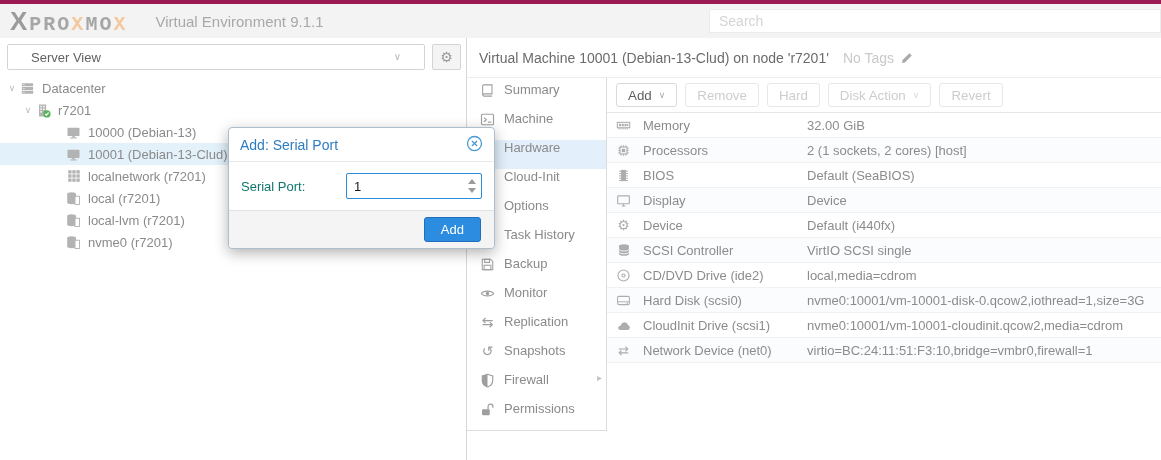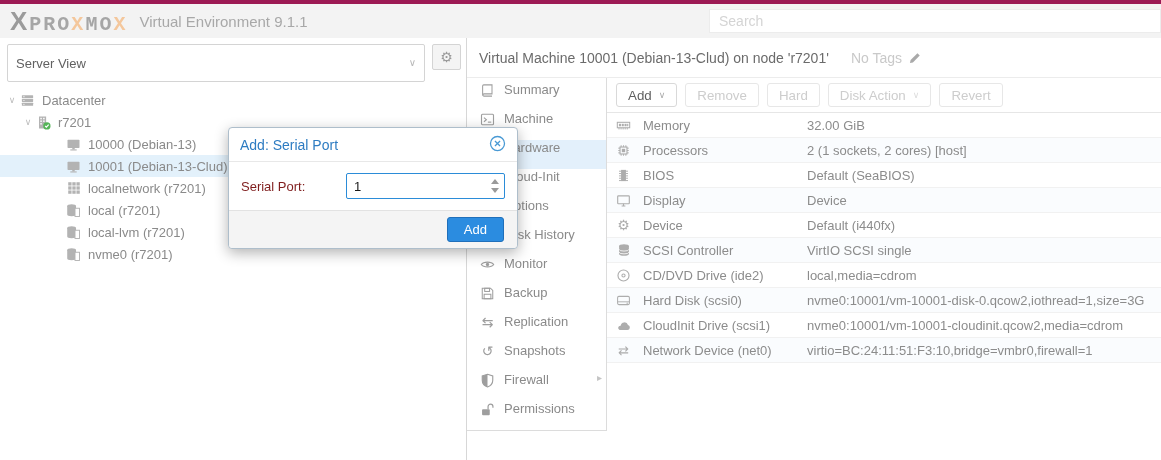--- a/index.html
+++ b/index.html
@@ -4,50 +4,50 @@
 <style>
   * { margin:0; padding:0; box-sizing:border-box; }
   html,body { width:1161px; height:460px; background:#fff; overflow:hidden;
     font-family:"Liberation Sans", sans-serif; font-size:13px; position:relative; }
   .topline { height:4px; background:#9c1a54; }
   .topbar { height:34px; background:#f3f3f3; display:flex; align-items:center; }
   .brand { display:flex; align-items:baseline; margin-left:10px; white-space:nowrap; }
   .brand-mark { font-weight:bold; font-size:26px; color:#9b9b9b; margin-right:2px; }
   .brand-word { font-weight:bold; font-size:20px; letter-spacing:2px; color:#a6a6a6;font-family:Liberation Mono, monospace; }
   .brand-word .bx { color:#f4c79c; }
-  .version { color:#a8a8a8; font-size:15px; margin-left:12px; }
+  .version { color:#a8a8a8; font-size:15px; margin-left:28px; }
   .search-wrap { margin-left:auto; }
   .search-input { width:452px; height:24px; border:1px solid #ececec; background:#fff;
     padding:0 9px; font-size:14px; color:#a16207; outline:none; }
   .search-input::placeholder { color:#d4d4d4; }
 
   .app { display:flex; height:422px; }
 
   
   .left-panel { width:467px; border-right:1px solid #d7d7d7; background:#fff; flex-shrink:0; }
   .view-row { display:flex; gap:7px; padding:6px 5px 4px 7px; }
-  .combobox { flex:1; height:38px; border:1px solid #d4d4d4; border-radius:2px; background:#fff;
-    display:flex; align-items:center; padding:0 8px; color:#616161; }
+  .combobox { flex:1; height:26px; border:1px solid #d4d4d4; border-radius:2px; background:#fff;
+    display:flex; align-items:center; padding:0 23px; color:#616161; }
   .combobox .chevron { margin-left:auto; color:#b8b8b8; font-size:10px; }
   .gear-btn { width:29px; height:26px; background:#f4f4f4; border:1px solid #d4d4d4; border-radius:2px;
     display:flex; align-items:center; justify-content:center; color:#9a9a9a; font-size:14px; cursor:pointer; }
   .tree { padding-top:3px; color:#8a8a8a; }
   .tree-row { height:22px; display:flex; align-items:center; cursor:pointer; }
   .tree-row.sel { background:#e3f1fb; }
   .tree-row.lvl0 { padding-left:5px; } .tree-row.lvl1 { padding-left:21px; } .tree-row.lvl2 { padding-left:51px; }
   .chev { width:14px; text-align:center; color:#bcbcbc; font-size:9px; flex-shrink:0; }
   .ic { width:17px; height:16px; display:inline-flex; align-items:center; justify-content:center;
     margin-right:6px; flex-shrink:0; color:#b3b3b3; }
   .tree-row .lbl { white-space:nowrap; }
 
   
   .vm-panel { flex:1; display:flex; flex-direction:column; background:#fff; min-width:0; }
   .vm-header { height:40px; display:flex; align-items:center; padding-left:12px;
     border-bottom:1px solid #ececec; color:#6b6b6b; font-size:14px; }
-  .no-tags { display:flex; align-items:center; gap:5px; margin-left:22px; color:#c9c9c9; font-size:14px; }
+  .no-tags { display:flex; align-items:center; gap:5px; margin-left:14px; color:#c9c9c9; font-size:14px; }
   .no-tags .ic { color:#a9a9a9; margin:0; }
   .vm-body { flex:1; display:flex; min-height:0; }
   .vm-menu { width:140px; flex-shrink:0; border-right:1px solid #dcdcdc; border-bottom:1px solid #dcdcdc;
     padding-top:4px; align-self:flex-start; background:#fff; }
   .menu-item { height:29px; display:flex; align-items:flex-start; padding:0 4px 0 12px; color:#8a8a8a; cursor:pointer; }
   .menu-item.sel { background:#e3f0fb; }
   .menu-item .ic { margin-right:8px; color:#9e9e9e; }
   .submenu-arrow { margin-left:auto; color:#c4c4c4; font-size:10px; }
   .vm-content { flex:1; display:flex; flex-direction:column; min-width:0; }
   .toolbar { height:35px; display:flex; align-items:center; gap:8px; padding-left:9px;
@@ -60,28 +60,28 @@
   .hw-row { height:25px; display:flex; align-items:center; border-bottom:1px solid #f1f1f1; color:#8c8c8c; }
   .hw-row:nth-child(even) { background:#fafcfe; }
   .hw-row .ic { margin-left:8px; color:#adadad; }
   .hw-label { width:164px; flex-shrink:0; margin-left:5px; white-space:nowrap; }
   .hw-value { white-space:nowrap; overflow:hidden; }
 
   .glyph { font-size:14px; line-height:1; }
   .glyph.sm { font-size:13px; }
 
   
-  .modal { position:absolute; left:228px; top:127px; width:290px; background:#fff;
+  .modal { position:absolute; left:228px; top:127px; width:267px; background:#fff;
     border:1px solid #aebecb; border-radius:4px; box-shadow:0 4px 14px rgba(0,0,0,.3); z-index:10; }
   .modal-header { height:34px; display:flex; align-items:center; padding:0 11px;
     border-bottom:1px solid #e8e8e8; }
   .modal-title { color:#2e7cc2; font-size:14px; }
   .close-btn { margin-left:auto; display:flex; cursor:pointer; }
   .modal-body { padding:11px 12px; display:flex; align-items:center; }
-  .field-label { color:#7f1d1d; width:105px; flex-shrink:0; }
+  .field-label { color:#0f766e; width:105px; flex-shrink:0; }
   .num-wrap { position:relative; flex:1; }
   .num-input { width:100%; height:26px; border:1px solid #2b8cd8; border-radius:2px;
     padding:0 22px 0 7px; font-size:13px; color:#1a1a1a; outline:none; }
   .spinner { position:absolute; right:1px; top:1px; bottom:1px; width:18px; display:flex;
     flex-direction:column; align-items:center; justify-content:center; gap:4px; cursor:pointer; }
   .spin-up { width:0; height:0; border-left:4px solid transparent; border-right:4px solid transparent;
     border-bottom:5px solid #9a9a9a; }
   .spin-down { width:0; height:0; border-left:4px solid transparent; border-right:4px solid transparent;
     border-top:5px solid #9a9a9a; }
   .modal-footer { height:38px; background:#f4f4f4; border-top:1px solid #e2e2e2; border-radius:0 0 4px 4px;
@@ -312,36 +312,36 @@
               <svg viewBox="0 0 16 16" width="15" height="15">
                 <g stroke="currentColor" stroke-width="1.2">
                   <path d="M2.4 3.4h11.2M2.4 6.8h11.2M2.4 10.2h7.2M2.4 13.6h7.2"></path>
                 </g>
               </svg>
             </span>
             <span>Task History</span>
           </div>
           <div class="menu-item">
             <span class="ic">
-              <svg viewBox="0 0 16 16" width="15" height="15">
-                <path d="M1.4 8C3.8 4.6 12.2 4.6 14.6 8 12.2 11.4 3.8 11.4 1.4 8Z" fill="none" stroke="currentColor" stroke-width="1.2"></path>
-                <circle cx="8" cy="8" r="1.8" fill="currentColor"></circle>
-              </svg>
-            </span>
-            <span>Monitor</span>
-          </div>
-          <div class="menu-item">
-            <span class="ic">
               <svg viewBox="0 0 16 16" width="15" height="15" fill="none" stroke="currentColor" stroke-width="1.1">
                 <path d="M2.4 2.4h8.8l2.4 2.4v8.8H2.4z"></path>
                 <rect x="5" y="2.4" width="5.2" height="3.4"></rect>
                 <rect x="4.4" y="8.8" width="7.2" height="4.8"></rect>
               </svg>
             </span>
             <span>Backup</span>
+          </div>
+          <div class="menu-item">
+            <span class="ic">
+              <svg viewBox="0 0 16 16" width="15" height="15">
+                <path d="M1.4 8C3.8 4.6 12.2 4.6 14.6 8 12.2 11.4 3.8 11.4 1.4 8Z" fill="none" stroke="currentColor" stroke-width="1.2"></path>
+                <circle cx="8" cy="8" r="1.8" fill="currentColor"></circle>
+              </svg>
+            </span>
+            <span>Monitor</span>
           </div>
           <div class="menu-item">
             <span class="ic">
               <span class="glyph">⇆</span>
             </span>
             <span>Replication</span>
           </div>
           <div class="menu-item">
             <span class="ic">
               <span class="glyph">↺</span>

